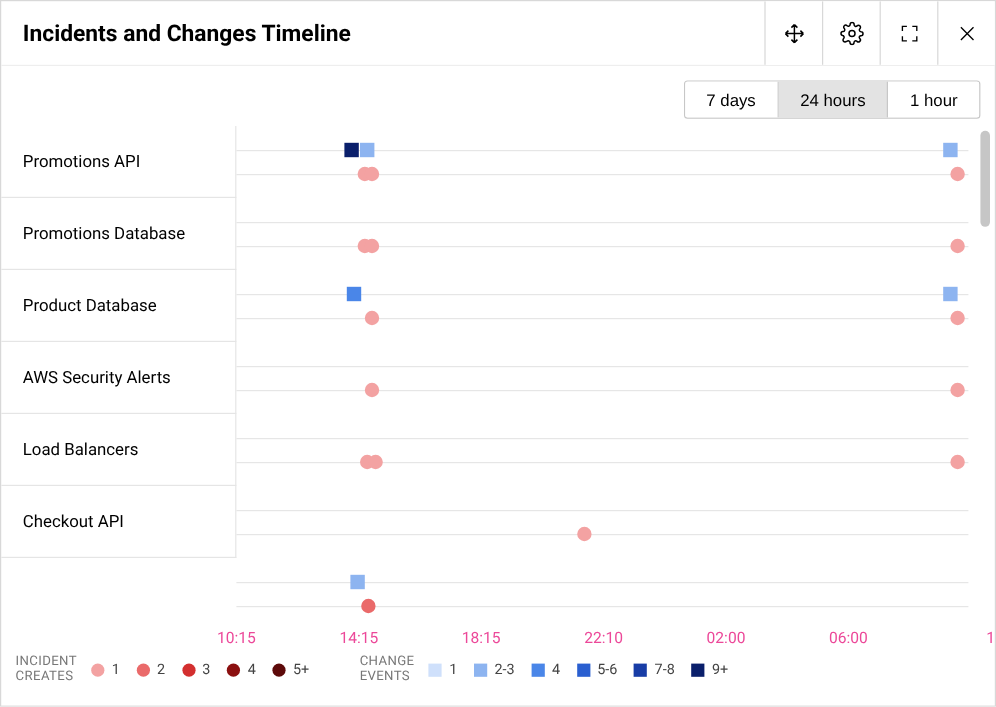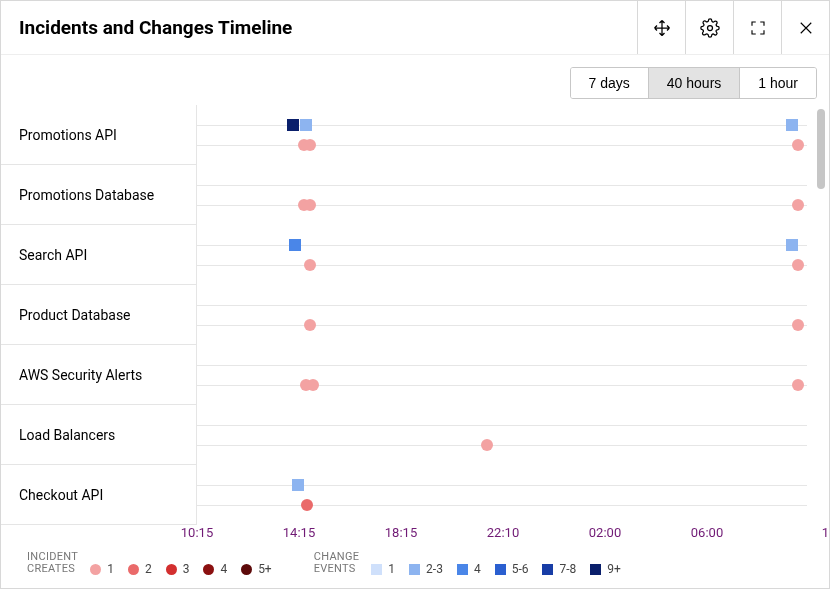--- a/index.html
+++ b/index.html
@@ -29,23 +29,23 @@
   .rowlabels { position:absolute; left:0; top:0; width:196px; }
   .rowlabel { height:60px; display:flex; align-items:center; padding-left:18px; font-size:14px; border-bottom:1px solid #e5e5e5; border-right:1px solid #e5e5e5; }
   .plot { position:absolute; left:196px; right:22px; top:0; height:400px; }
   .row-line { position:absolute; left:0; right:0; height:1px; background:#e6e6e6; }
   .dot {
     position:absolute; width:12px; height:12px; border-radius:50%; transform:translate(-50%,-50%);
   }
   .square {
     position:absolute; width:12px; height:12px; transform:translate(-50%,-50%);
   }
-  .xlabel { position:absolute; bottom:48px; font-size:13px; color:#701a75; transform:translateX(-50%); }
+  .xlabel { position:absolute; bottom:48px; font-size:13px; color:#ec4899; transform:translateX(-50%); }
   .legend-area {
-    position:absolute; left:12px; right:12px; bottom:12px; height:36px; display:flex; align-items:flex-end; gap:12px; font-size:12px; color:#444;margin-left:14px;
+    position:absolute; left:12px; right:12px; bottom:12px; height:36px; display:flex; align-items:center; gap:12px; font-size:12px; color:#444;
   }
   .legend-title { color:#777; line-height:1.15; font-size:11px; letter-spacing:0.3px; }
   .legend-items { display:flex; gap:14px; align-items:center; }
   .li-dot { width:11px; height:11px; border-radius:50%; display:inline-block; vertical-align:middle; margin-right:6px; }
   .li-sq  { width:11px; height:11px; display:inline-block; vertical-align:middle; margin-right:6px; }
   .scrollbar-mock { position:absolute; right:4px; top:108px; width:8px; height:80px; background:#c6c6c6; border-radius:4px; }
 </style>
 </head>
 <body>
 
@@ -74,30 +74,29 @@
         <svg width="18" height="18" viewBox="0 0 24 24" stroke-width="2.4">
           <path d="M5 5l14 14M19 5L5 19"></path>
         </svg>
       </div>
     </div>
   </div>
 
   <div class="range-row">
     <div class="range-group" id="range-group">
         <button class="range-btn">7 days</button>
-        <button class="range-btn active">40 hours</button>
+        <button class="range-btn active">24 hours</button>
         <button class="range-btn">1 hour</button>
       </div>
   </div>
 
   <div class="chart-zone">
     <div class="rowlabels" id="rowlabels">
         <div class="rowlabel">Promotions API</div>
         <div class="rowlabel">Promotions Database</div>
-        <div class="rowlabel">Search API</div>
         <div class="rowlabel">Product Database</div>
         <div class="rowlabel">AWS Security Alerts</div>
         <div class="rowlabel">Load Balancers</div>
         <div class="rowlabel">Checkout API</div>
       </div>
     <div class="plot" id="plot">
         <div class="row-line" style="top: 20px;"></div>
         <div class="row-line" style="top: 40px;"></div>
         <div class="row-line" style="top: 80px;"></div>
         <div class="row-line" style="top: 100px;"></div>

